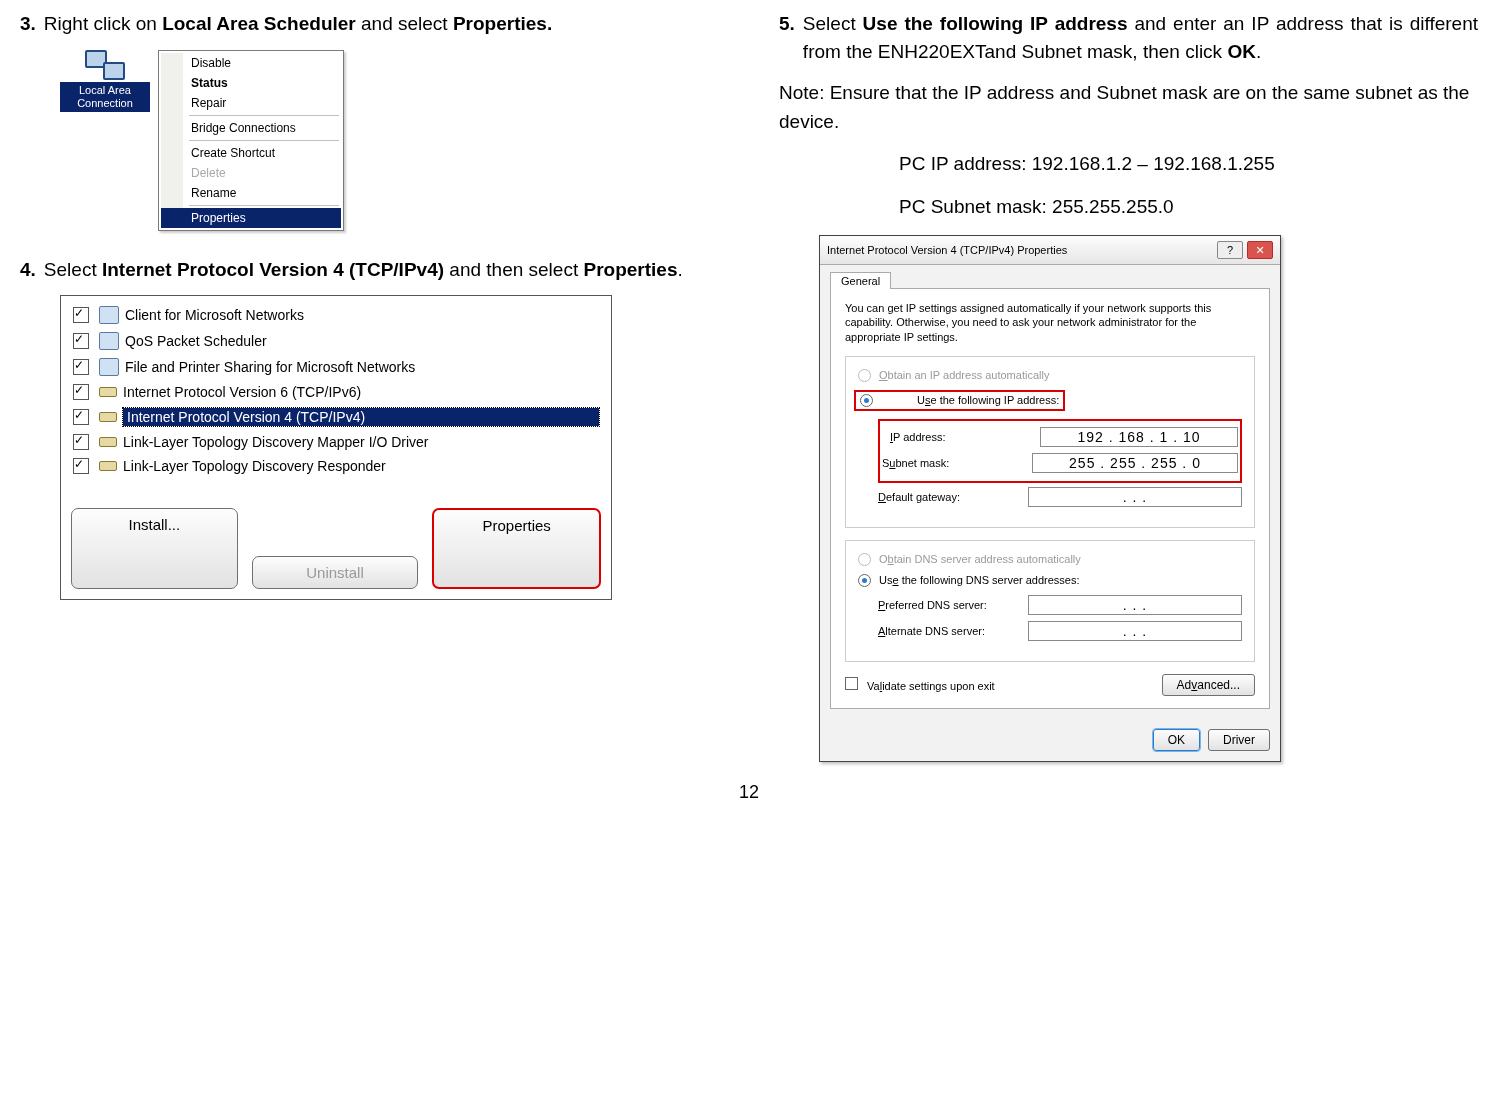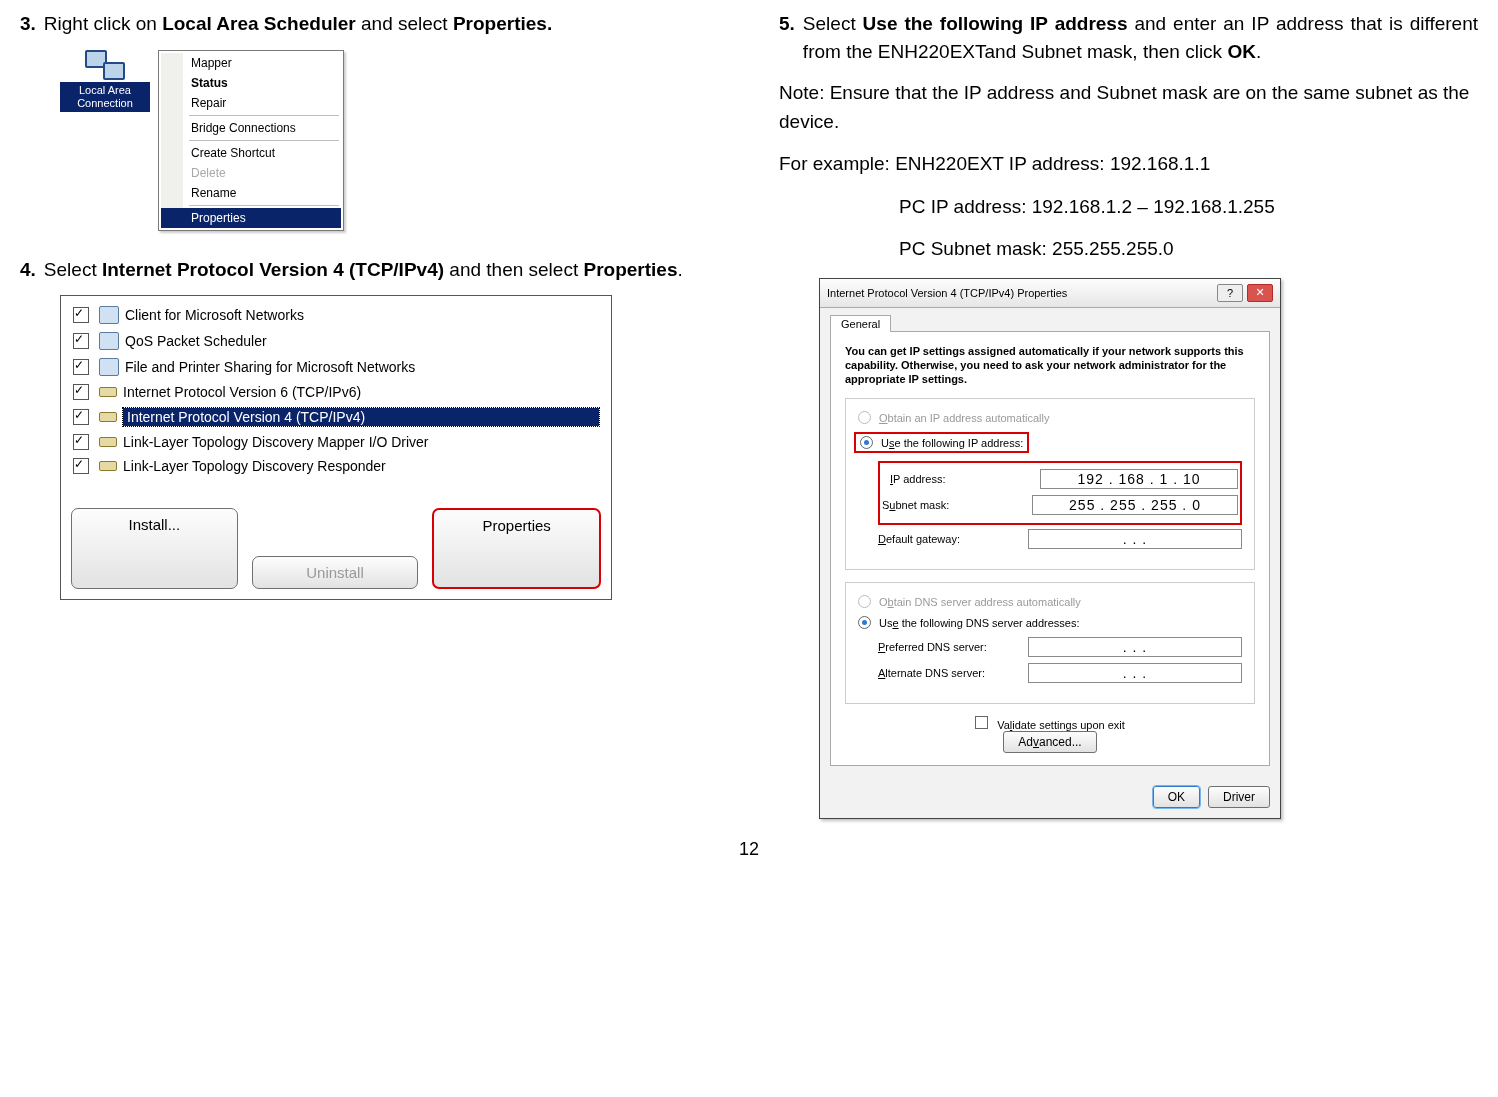--- a/index.html
+++ b/index.html
@@ -115,21 +115,21 @@
   }
   .dlg .winbtn.close { background:#d9534f; color:#fff; border-color:#b52b27;}
   .dlg .body { padding:6px 10px 10px 10px;}
   .dlg .tab {
     display:inline-block; background:#fff; border:1px solid #aaa; border-bottom:none;
     padding:2px 10px; font-size:11px; position:relative; top:1px;
   }
   .dlg .panel {
     background:#fff; border:1px solid #aaa; padding:12px 14px;
   }
-  .dlg .intro { line-height:1.3; margin-bottom:12px;font-weight:bold;}
+  .dlg .intro { line-height:1.3; margin-bottom:12px;}
   .dlg .group {
     border:1px solid #ccc; padding:10px 12px 14px 12px; margin-bottom:12px; position:relative;
   }
   .dlg .radio-row { display:flex; align-items:center; margin:2px 0 8px 0;}
   .dlg .radio {
     width:11px; height:11px; border:1px solid #666; border-radius:50%; margin-right:8px; position:relative; flex-shrink:0; background:#fff;
   }
   .dlg .radio.on::after {
     content:""; width:5px; height:5px; background:#2b7bd1; border-radius:50%; position:absolute; left:3px; top:3px;
   }
@@ -138,21 +138,21 @@
   .dlg .redbox { border:2px solid #d80000; padding:2px 4px;}
   .dlg .field-row { display:flex; align-items:center; margin:4px 0 6px 20px;}
   .dlg .field-label { width:150px;}
   .dlg .field-input {
     flex:1; border:1px solid #8a8a8a; background:#fff; height:18px; padding:0 6px;
     font-family:Tahoma, sans-serif; font-size:14px; text-align:center; letter-spacing:1px;
     display:flex; align-items:center; justify-content:center;
   }
   .dlg .field-input.empty { color:#000;}
   .dlg .redframe { border:2px solid #d80000; padding:2px; margin-left:20px;}
-  .dlg .bottom-row { display:flex; align-items:center; justify-content:space-between; margin-top:4px;flex-direction:column;}
+  .dlg .bottom-row { display:flex; align-items:center; justify-content:space-between; margin-top:4px;}
   .dlg .chk { width:11px; height:11px; border:1px solid #666; margin-right:6px; display:inline-block;}
   .dlg .dlgbtn {
     border:1px solid #707070; border-radius:3px; background:linear-gradient(#fdfdfd,#e2e2e2);
     padding:3px 14px; font-size:12px;
   }
   .dlg .footer { display:flex; justify-content:flex-end; gap:8px; padding:10px;}
   .dlg .dlgbtn.ok { border:1px solid #2b7bd1; outline:1px solid #7ab4ec;}
   .u { text-decoration:underline;}
 </style>
 </head>
@@ -175,21 +175,21 @@
           <div class="icon-area">
             <div class="mon1"></div>
               <div class="mon2"></div>
           </div>
           <div class="lac-label">
             <span>Local Area</span><br>
             <span>Connection</span>
           </div>
         </div>
         <div class="ctx-menu">
-          <div class="ctx-item">Mapper</div>
+          <div class="ctx-item">Disable</div>
           <div class="ctx-item bold">Status</div>
           <div class="ctx-item">Repair</div>
           <div class="ctx-sep"></div>
           <div class="ctx-item">Bridge Connections</div>
           <div class="ctx-sep"></div>
           <div class="ctx-item">Create Shortcut</div>
           <div class="ctx-item disabled">Delete</div>
           <div class="ctx-item">Rename</div>
           <div class="ctx-sep"></div>
           <div class="ctx-item sel">Properties</div>
@@ -257,21 +257,20 @@
       <span class="step-num">5.</span>
       <span class="step-text" style="text-align:justify;">
         <span>Select </span><span class="b">Use the following IP address</span><span> and enter an IP address that is different from the ENH220EXTand Subnet mask, then click </span><span class="b">OK</span><span>.</span>
       </span>
     </div>
 
     <div class="paratext indent">
       <span class="b">Note:</span><span> Ensure that the IP address and Subnet mask are on the same subnet as the device.</span>
     </div>
 
-    <div class="paratext indent">For example: ENH220EXT IP address: 192.168.1.1</div>
     <div class="paratext" style="margin-left:120px;">PC IP address: 192.168.1.2 – 192.168.1.255</div>
     <div class="paratext" style="margin-left:120px;">PC Subnet mask: 255.255.255.0</div>
 
     <div class="dlg">
       <div class="titlebar">
         <span class="ttl">Internet Protocol Version 4 (TCP/IPv4) Properties</span>
         <span class="btns">
           <span class="winbtn">?</span>
           <span class="winbtn close">✕</span>
         </span>
@@ -280,21 +279,21 @@
         <span class="tab">General</span>
         <div class="panel">
           <div class="intro">You can get IP settings assigned automatically if your network supports this capability. Otherwise, you need to ask your network administrator for the appropriate IP settings.</div>
 
           <div class="group">
             <div class="radio-row">
               <span class="radio disabled"></span>
               <span class="radio-label disabled"><span class="u">O</span><span>btain an IP address automatically</span></span>
             </div>
             <div class="radio-row" style="margin-left:-4px;">
-              <span class="redbox" style="display:flex; align-items:center;">
+              <span class="redbox" style="display:flex; align-items:center;gap:36px;">
                 <span class="radio on"></span>
                 <span class="radio-label">U<span class="u">s</span><span>e the following IP address:</span></span>
               </span>
             </div>
             <div class="redframe">
               <div class="field-row" style="margin-left:8px;">
                 <span class="field-label"><span class="u">I</span><span>P address:</span></span>
                 <span class="field-input">192 . 168 .  1  .  10</span>
               </div>
               <div class="field-row" style="margin-left:0;">

